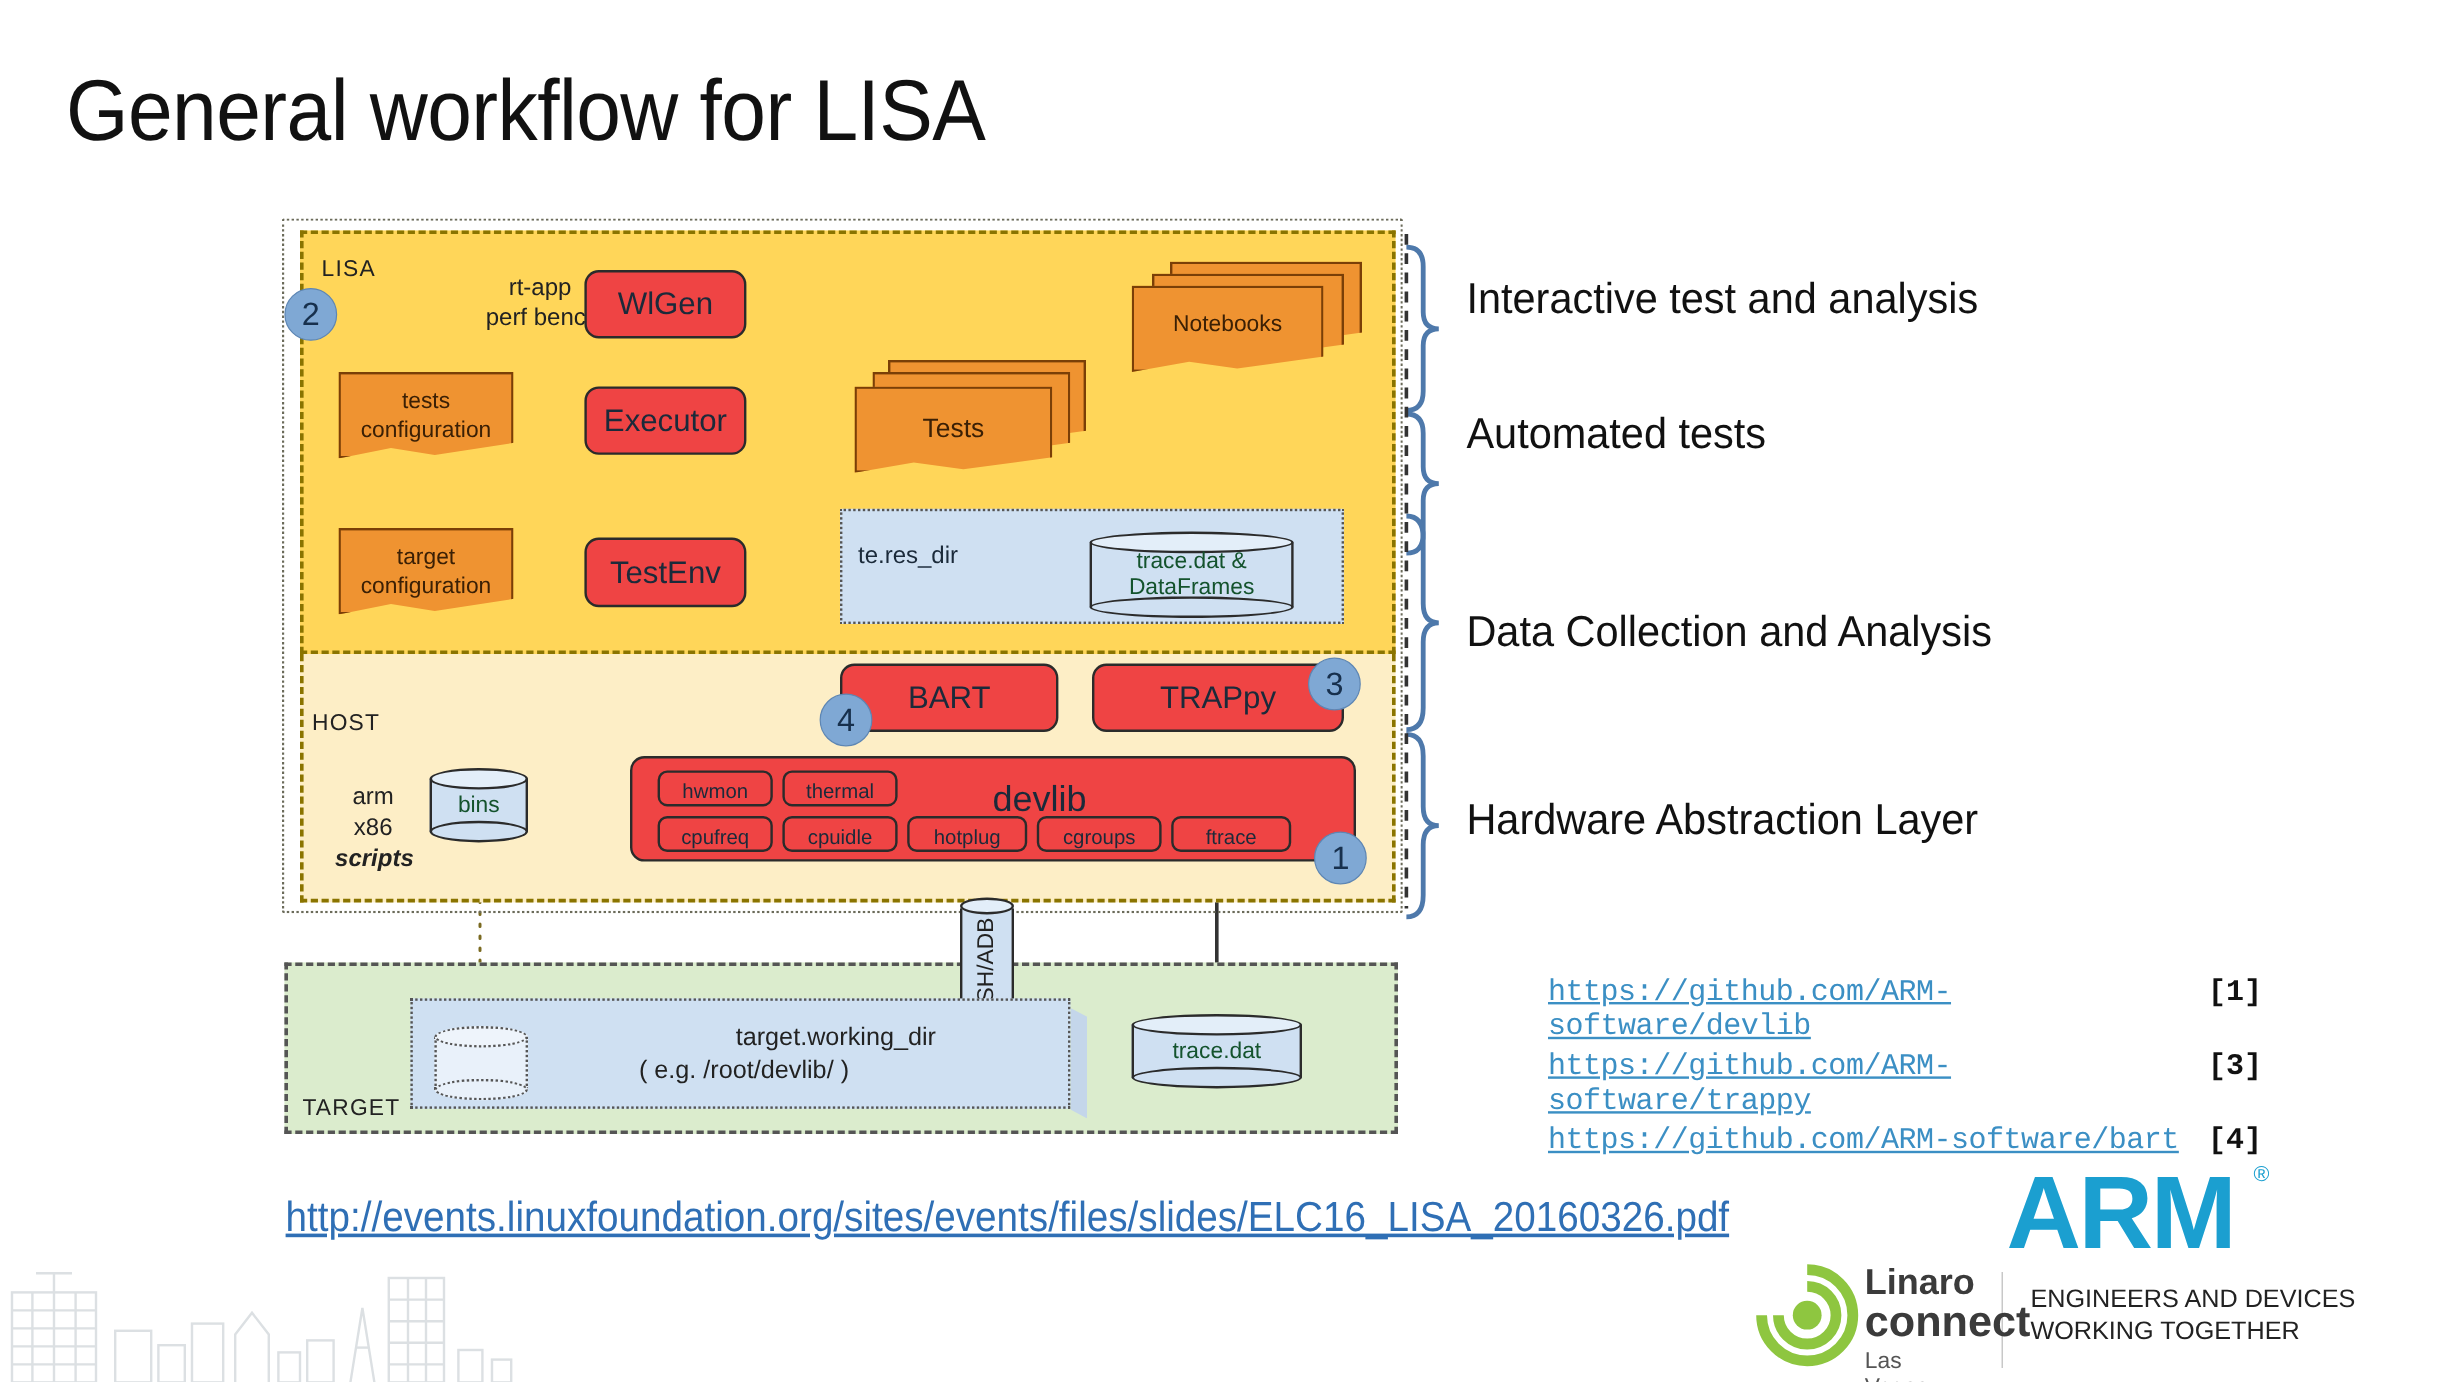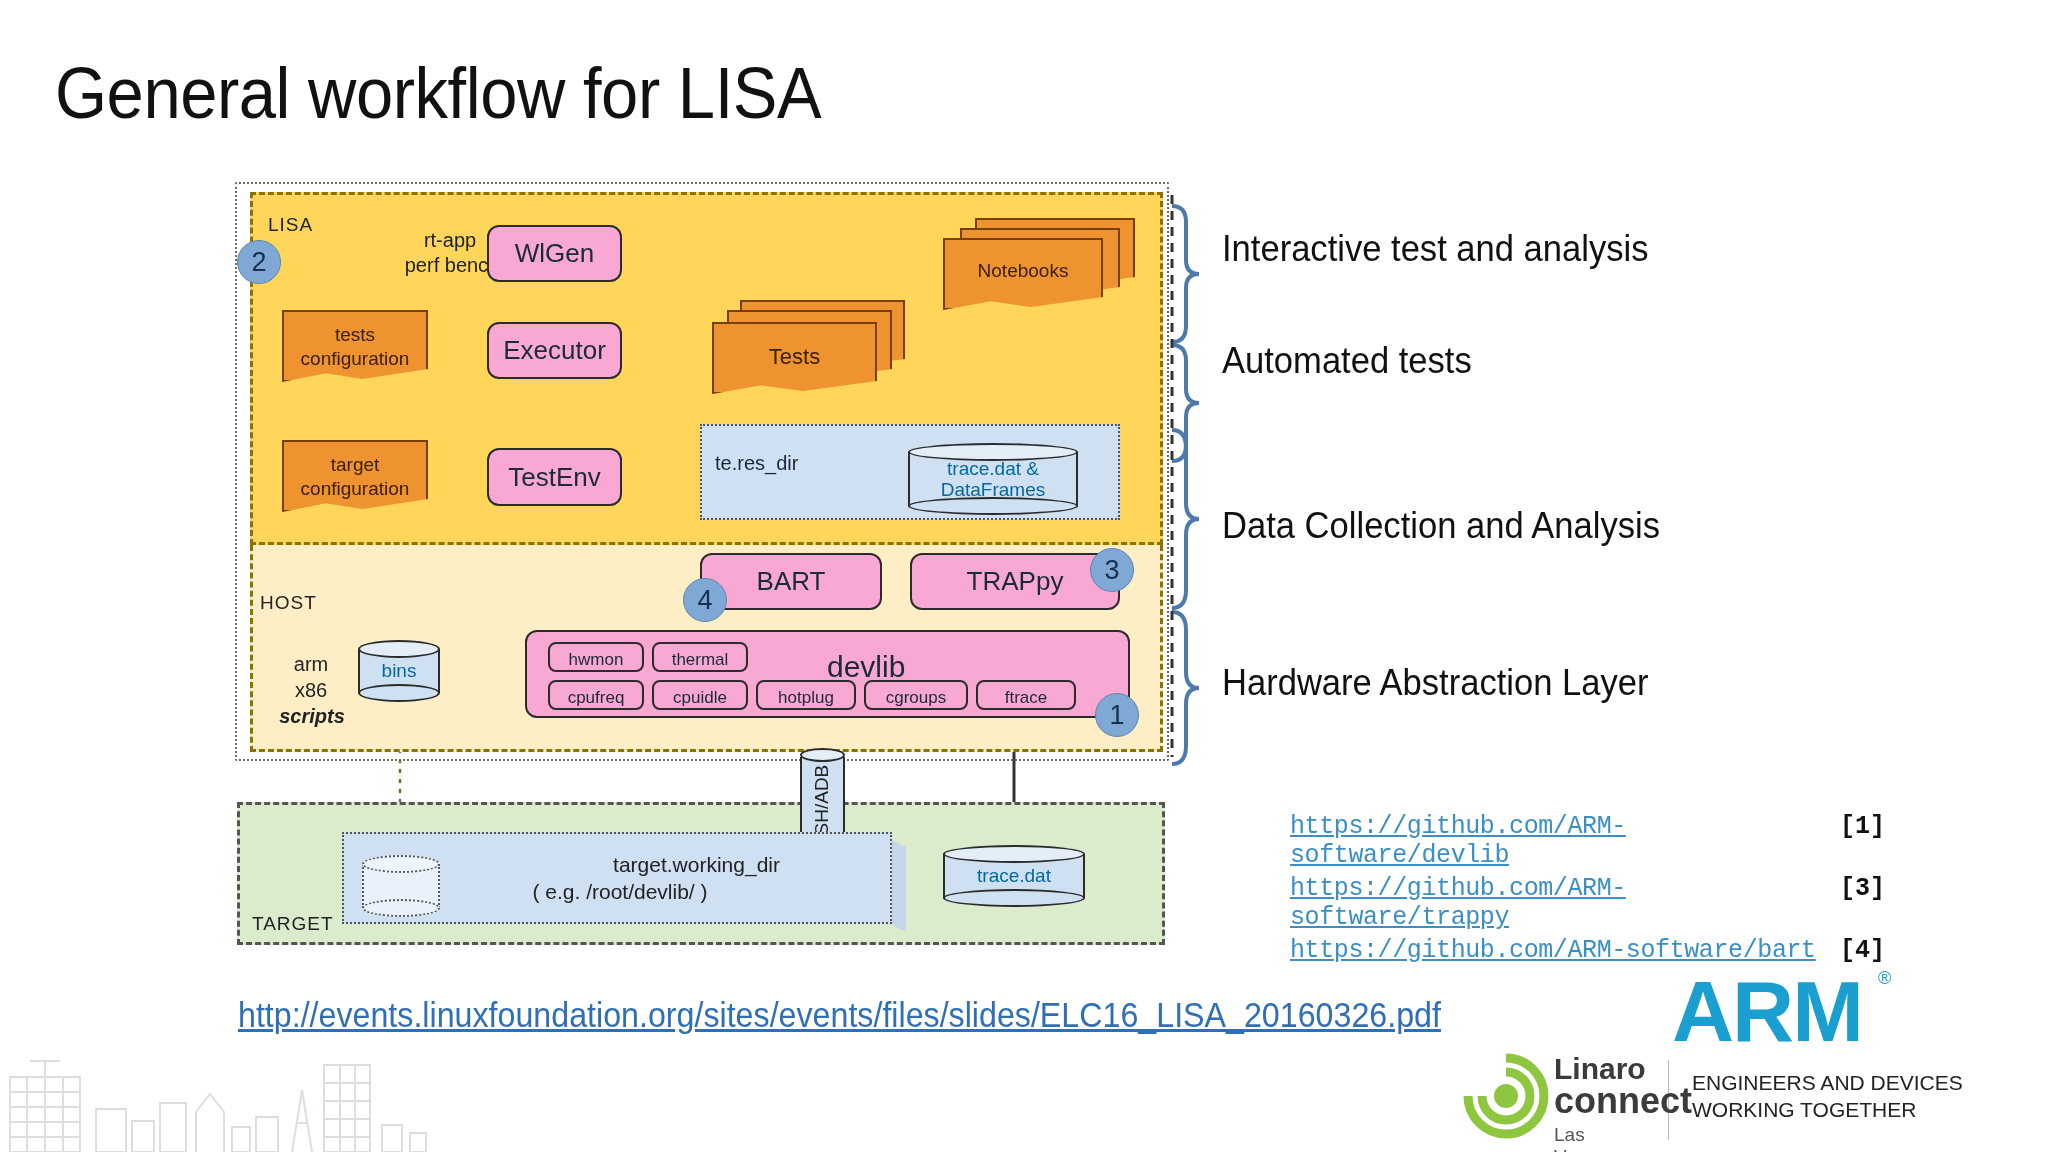--- a/index.html
+++ b/index.html
@@ -51,21 +51,21 @@
     box-sizing:border-box;
   }
 
   .region-label{
     position:absolute;font-size:19px;color:#222;letter-spacing:1px;
     font-family:"Liberation Sans", sans-serif;
   }
 
   
   .node{
-    position:absolute;background:#f9a8d4;border:2.5px solid #2b2b2b;
+    position:absolute;background:#ef4444;border:2.5px solid #2b2b2b;
     border-radius:12px;display:flex;align-items:center;justify-content:center;
     color:#1b2a3a;font-size:26px;font-family:"Liberation Sans", sans-serif;
     box-sizing:border-box;
   }
   .node.small{font-size:17px;border-radius:8px;border-width:2px;align-items:flex-end;}
   .docshape{
     position:absolute;
   }
   .docshape .sheet{
     position:absolute;left:0;top:0;width:100%;height:100%;
@@ -87,21 +87,21 @@
   .res-dir-label{
     position:absolute;font-size:20px;color:#1b2a3a;
     font-family:"Liberation Sans", sans-serif;
   }
 
   
   .cyl{position:absolute;}
   .cyl .body{position:absolute;left:0;right:0;top:9px;bottom:9px;background:#cfe0f2;border-left:2.5px solid #2b2b2b;border-right:2.5px solid #2b2b2b;}
   .cyl .top{position:absolute;left:0;right:0;top:0;height:18px;background:#e3eef9;border:2.5px solid #2b2b2b;border-radius:50%;box-sizing:border-box;}
   .cyl .bot{position:absolute;left:0;right:0;bottom:0;height:18px;background:#cfe0f2;border:2.5px solid #2b2b2b;border-radius:50%;box-sizing:border-box;}
-  .cyl .txt{position:absolute;left:0;right:0;top:50%;transform:translateY(-50%);text-align:center;font-size:19px;color:#0369a1;line-height:1.12;z-index:3;
+  .cyl .txt{position:absolute;left:0;right:0;top:50%;transform:translateY(-50%);text-align:center;font-size:19px;color:#14532d;line-height:1.12;z-index:3;
     font-family:"Liberation Sans", sans-serif;}
 
   .cyl.dotted .body{border-left:2px dotted #555;border-right:2px dotted #555;background:#e9f1fa;}
   .cyl.dotted .top{border:2px dotted #555;background:#eef4fb;}
   .cyl.dotted .bot{border:2px dotted #555;background:#e9f1fa;}
 
   
   .badge{
     position:absolute;width:42px;height:42px;border-radius:50%;
     background:#7fa8d4;border:1px solid #5d86b4;

